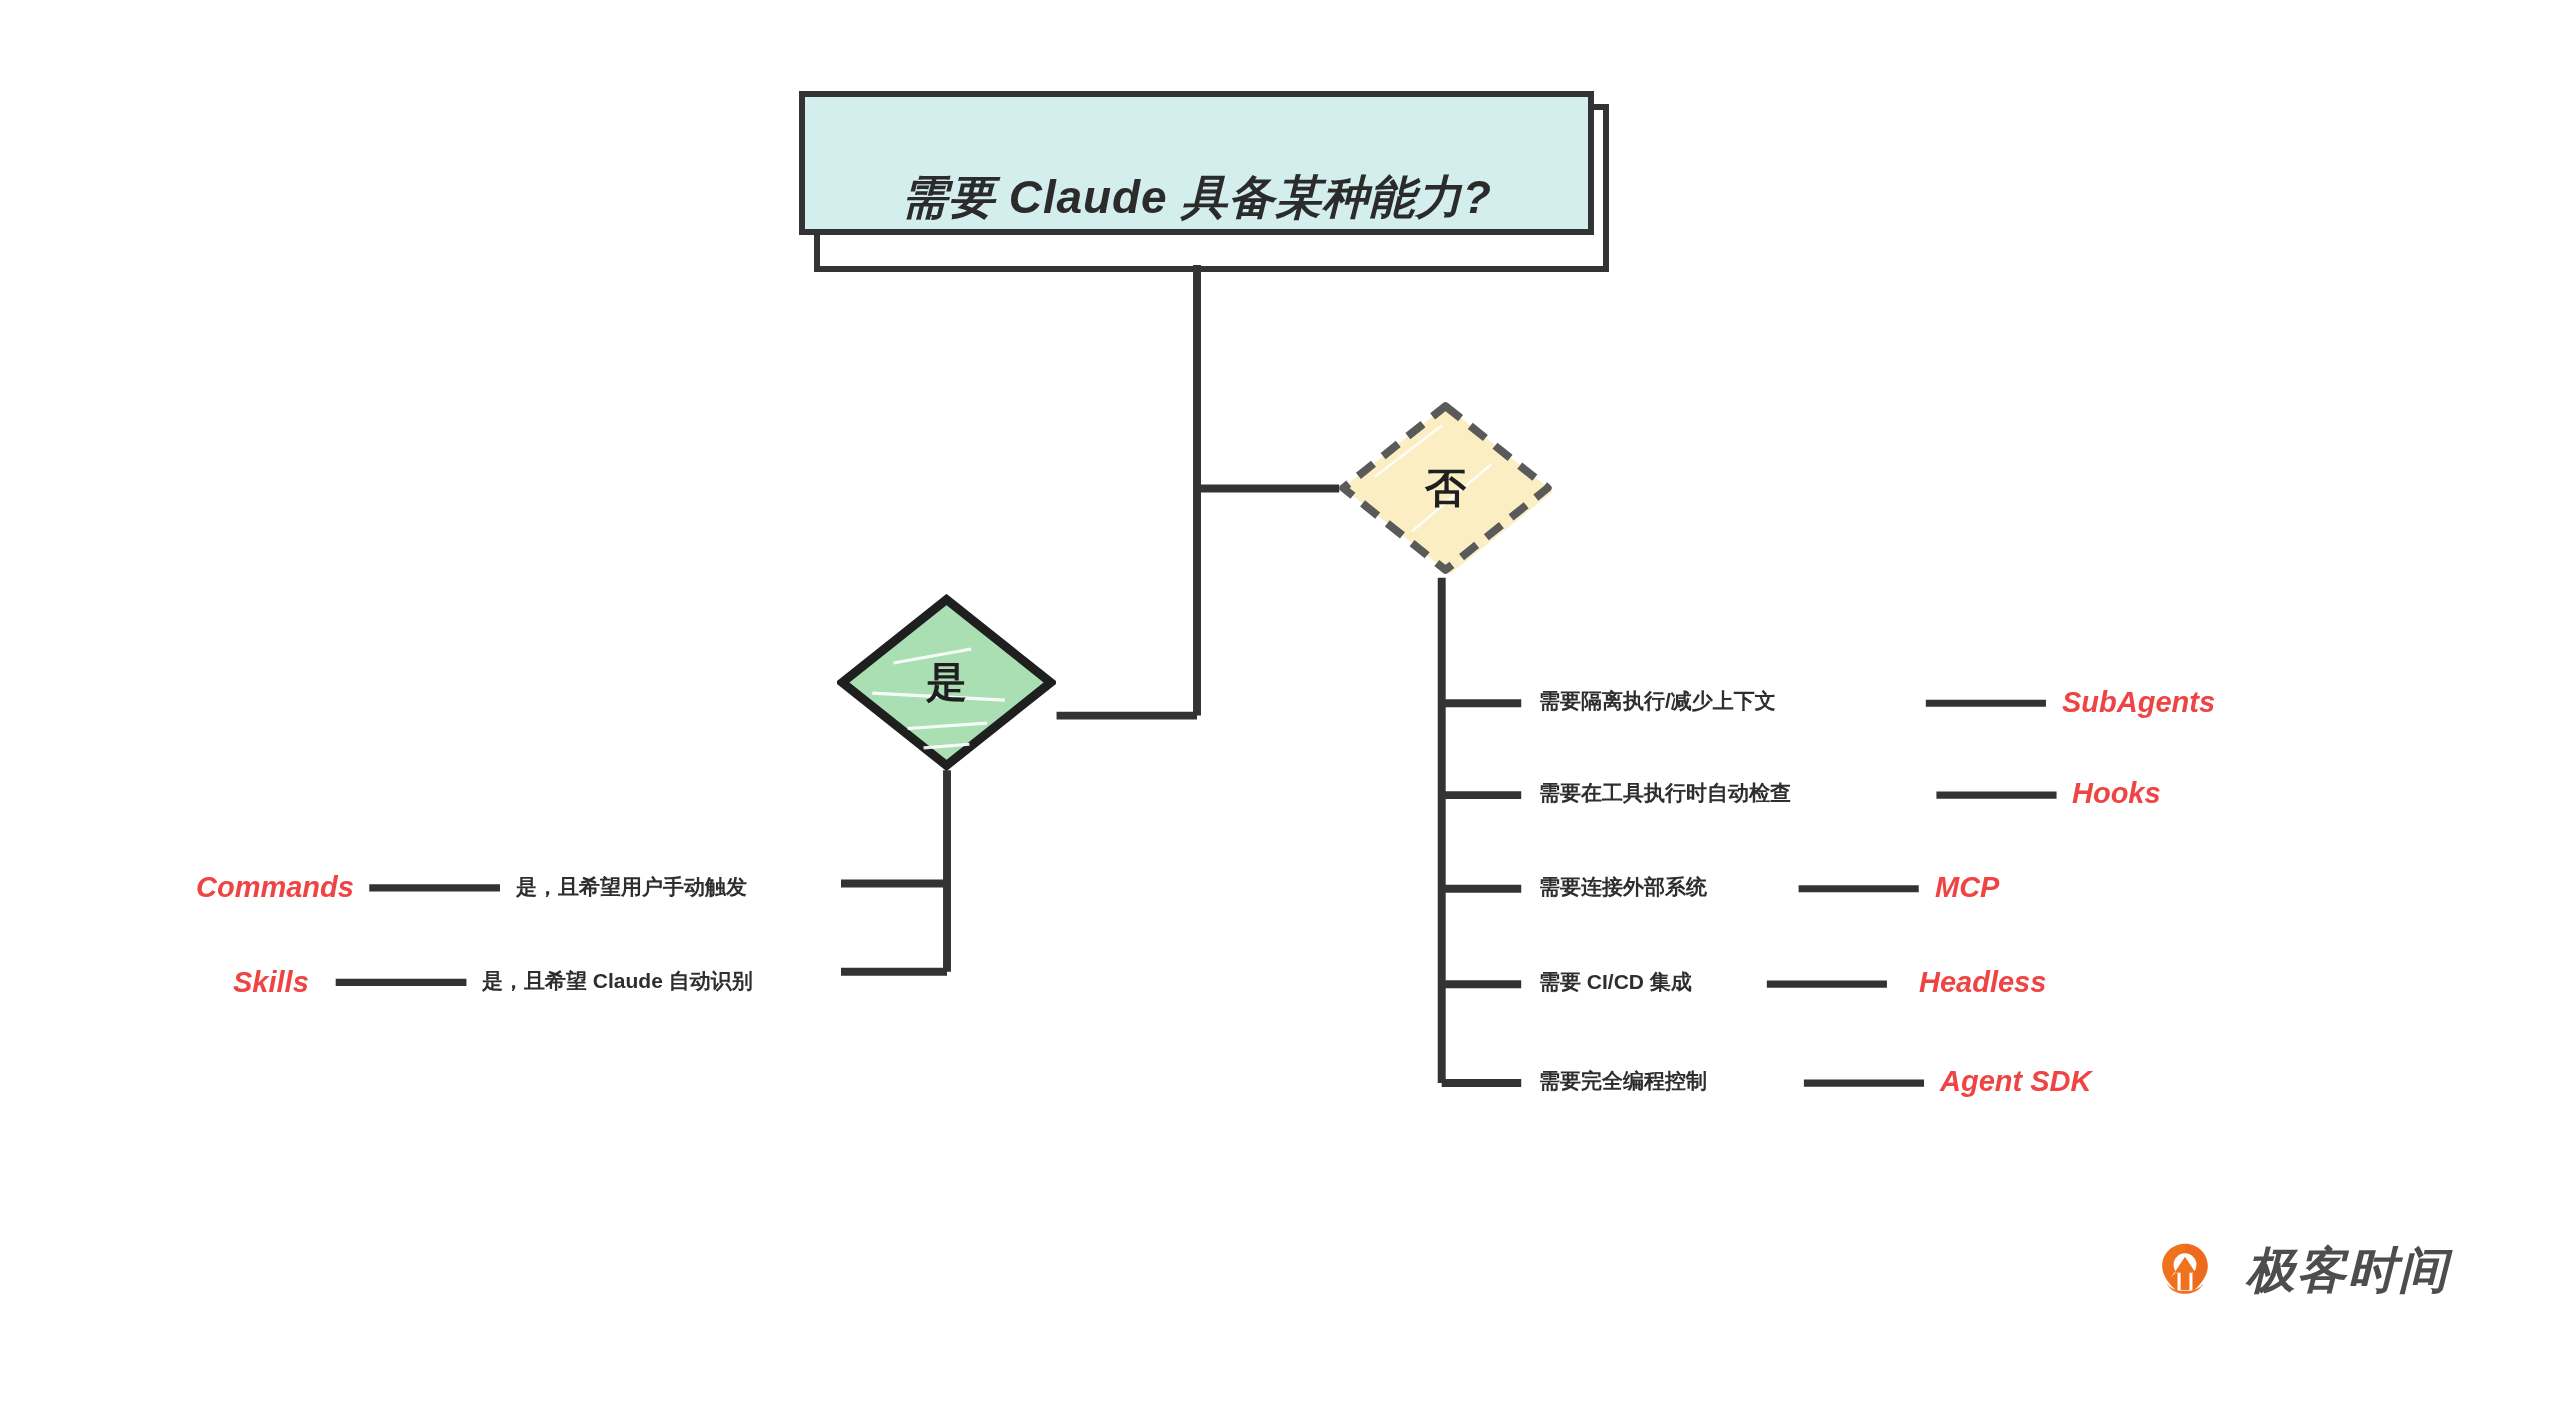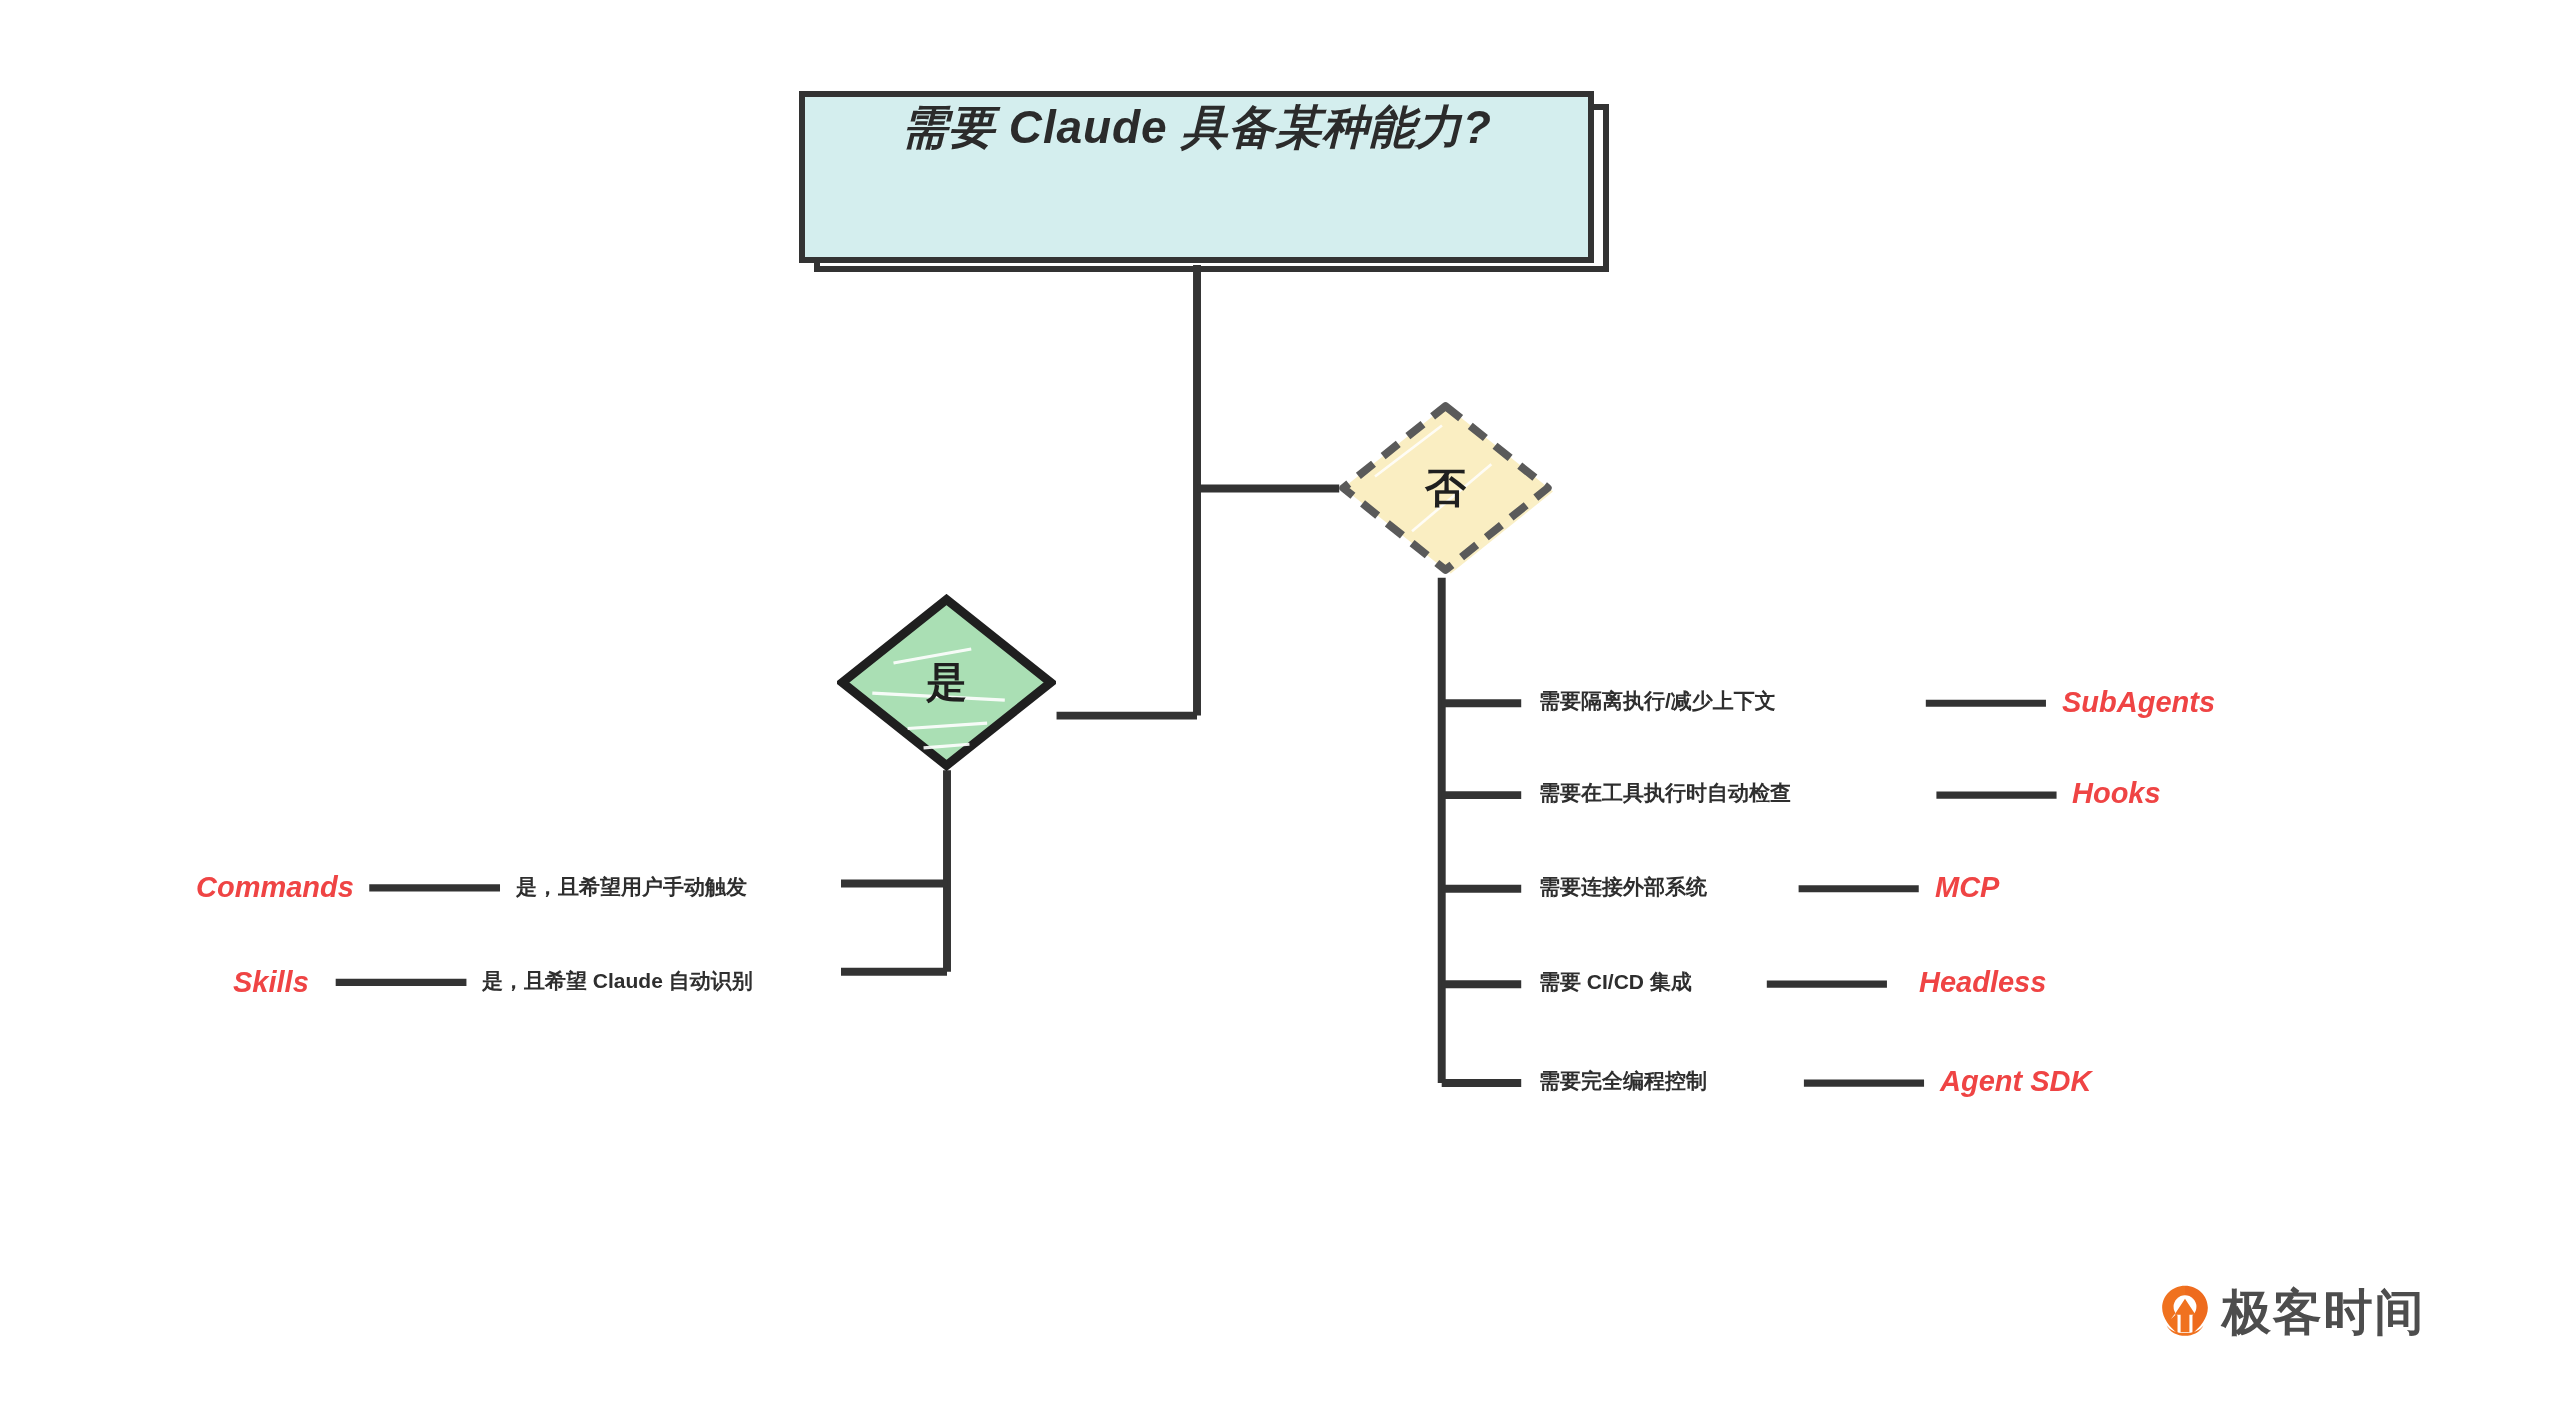--- a/index.html
+++ b/index.html
@@ -40,26 +40,26 @@
     height: 168px;
     border: 6.2px solid #333333;
     background: transparent;
     box-sizing: border-box;
   }
   .root-box {
     position: absolute;
     left: 799px;
     top: 91px;
     width: 795px;
-    height: 172px;
+    height: 144px;
     border: 6.2px solid #333333;
     background: #d4eeee;
     box-sizing: border-box;
     display: flex;
-    align-items: flex-start;
+    align-items: flex-end;
     justify-content: center;
   }
   .root-box-title {
     font-size: 46px;
     font-weight: bold;
     font-style: italic;
     color: #2b2b2b;
     letter-spacing: 0.9px;
     white-space: nowrap;
     font-stretch: condensed;
@@ -111,24 +111,25 @@
     font-style: italic;
     color: #ef4444;
     white-space: nowrap;
     font-stretch: condensed;
   }
 
   
   .watermark {
     position: absolute;
     left: 2156px;
-    top: 1283px;
+    top: 1241px;
     display: flex;
     align-items: center;
-    gap: 8px;
+    gap: 32px;
+    font-style: italic;
   }
   .wm-logo {
     width: 58px;
     height: 58px;
     flex: none;
   }
   .wm-text {
     font-size: 49px;
     font-weight: bold;
     color: #4d4d4d;

